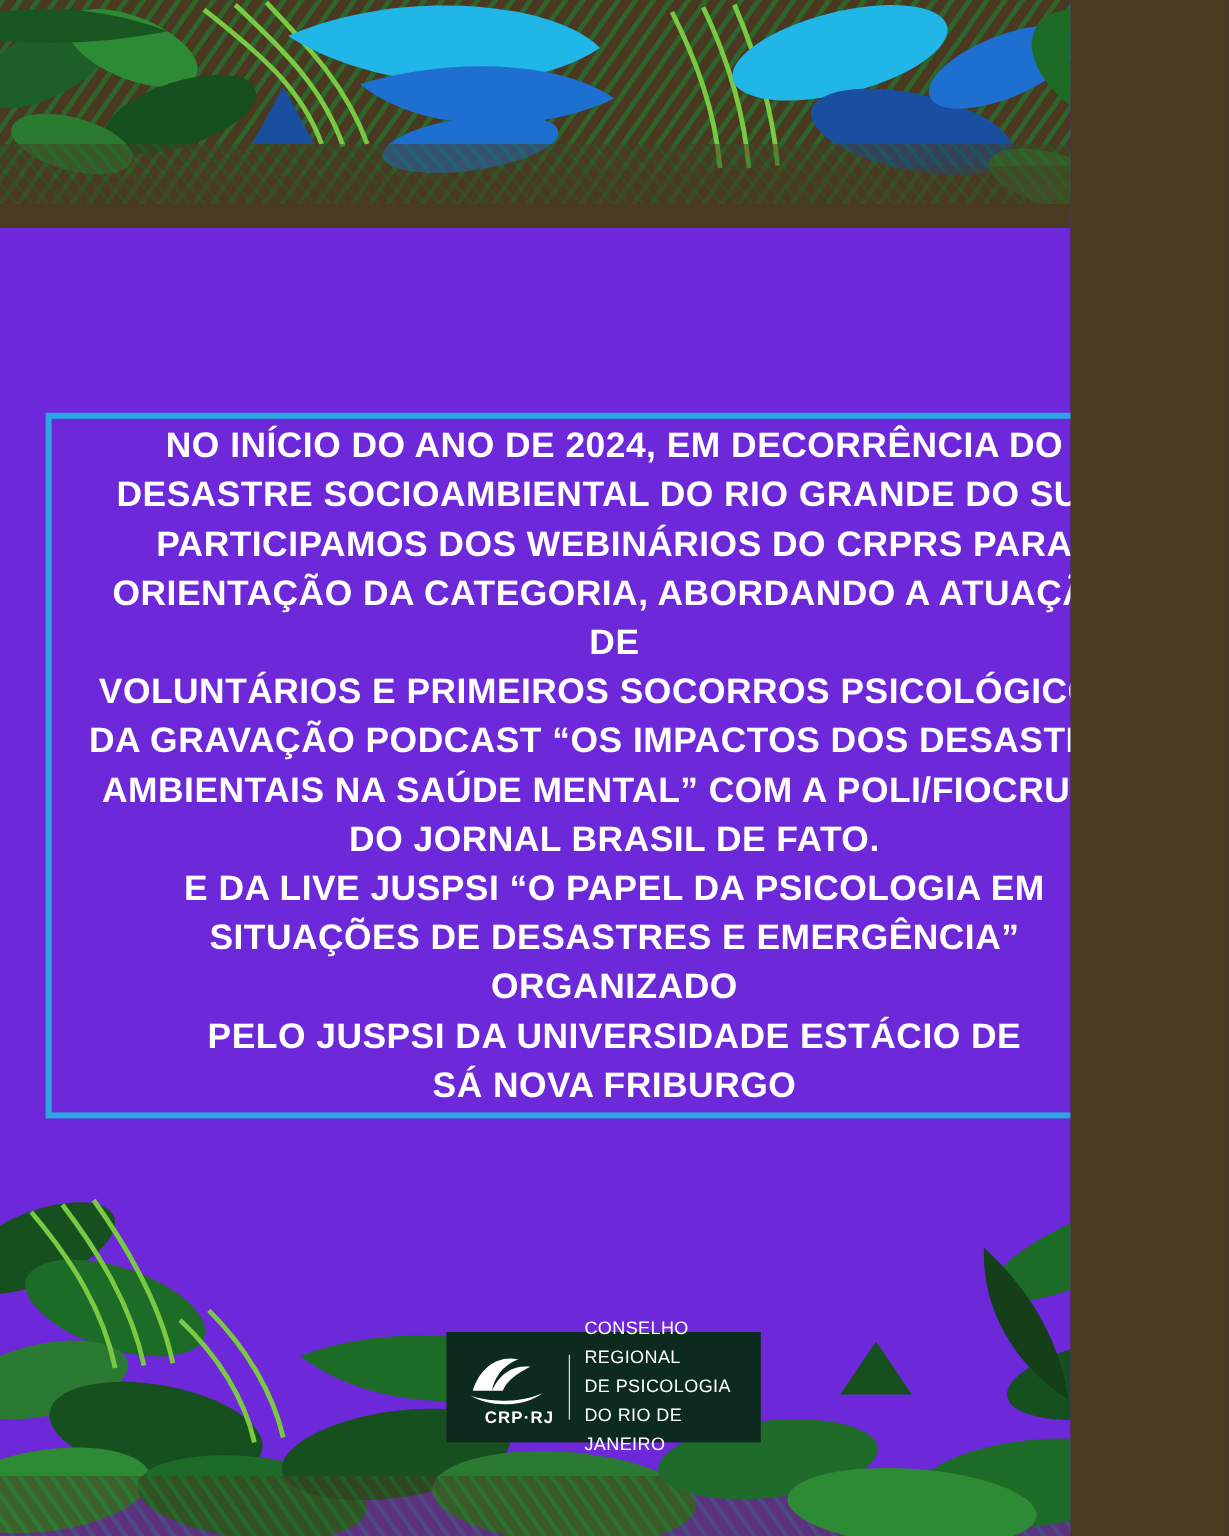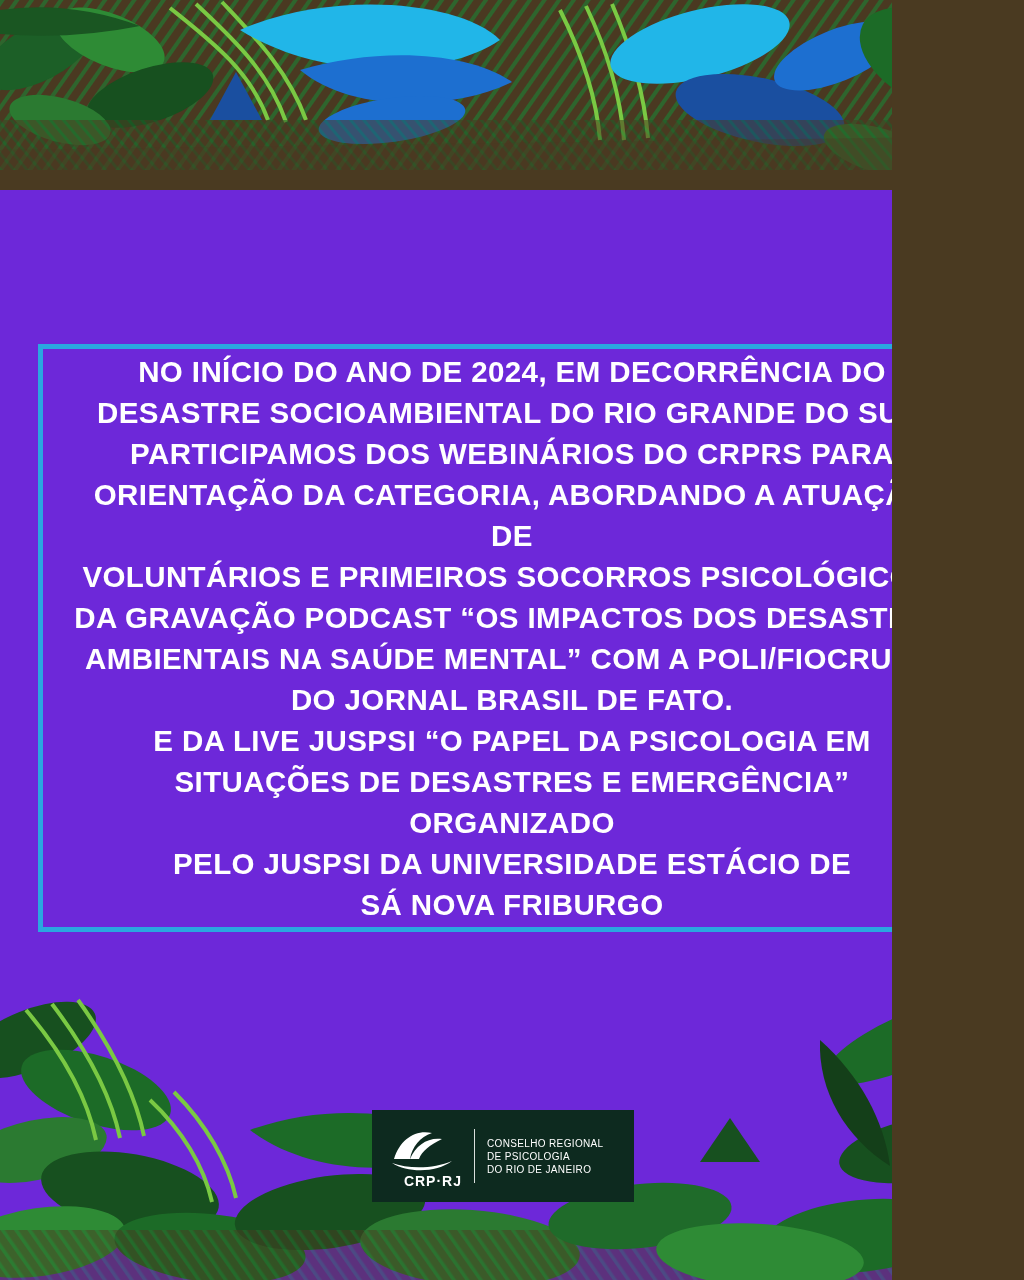--- a/index.html
+++ b/index.html
@@ -87,22 +87,22 @@
   .logo-mark svg { display:block; }
   .logo-divider {
     width: 1px;
     height: 54px;
     background: #ffffff;
     opacity: .85;
     flex: 0 0 auto;
   }
   .logo-text {
     color: #ffffff;
-    font-size: 10px;
-    line-height: 13px;
+    font-size: 15px;
+    line-height: 24px;
     letter-spacing: .35px;
     text-transform: uppercase;
     font-family: "Liberation Sans", sans-serif;
   }
   .crp-word {
     position: absolute;
     left: 0;
     bottom: -2px;
     width: 76px;
     text-align: right;

